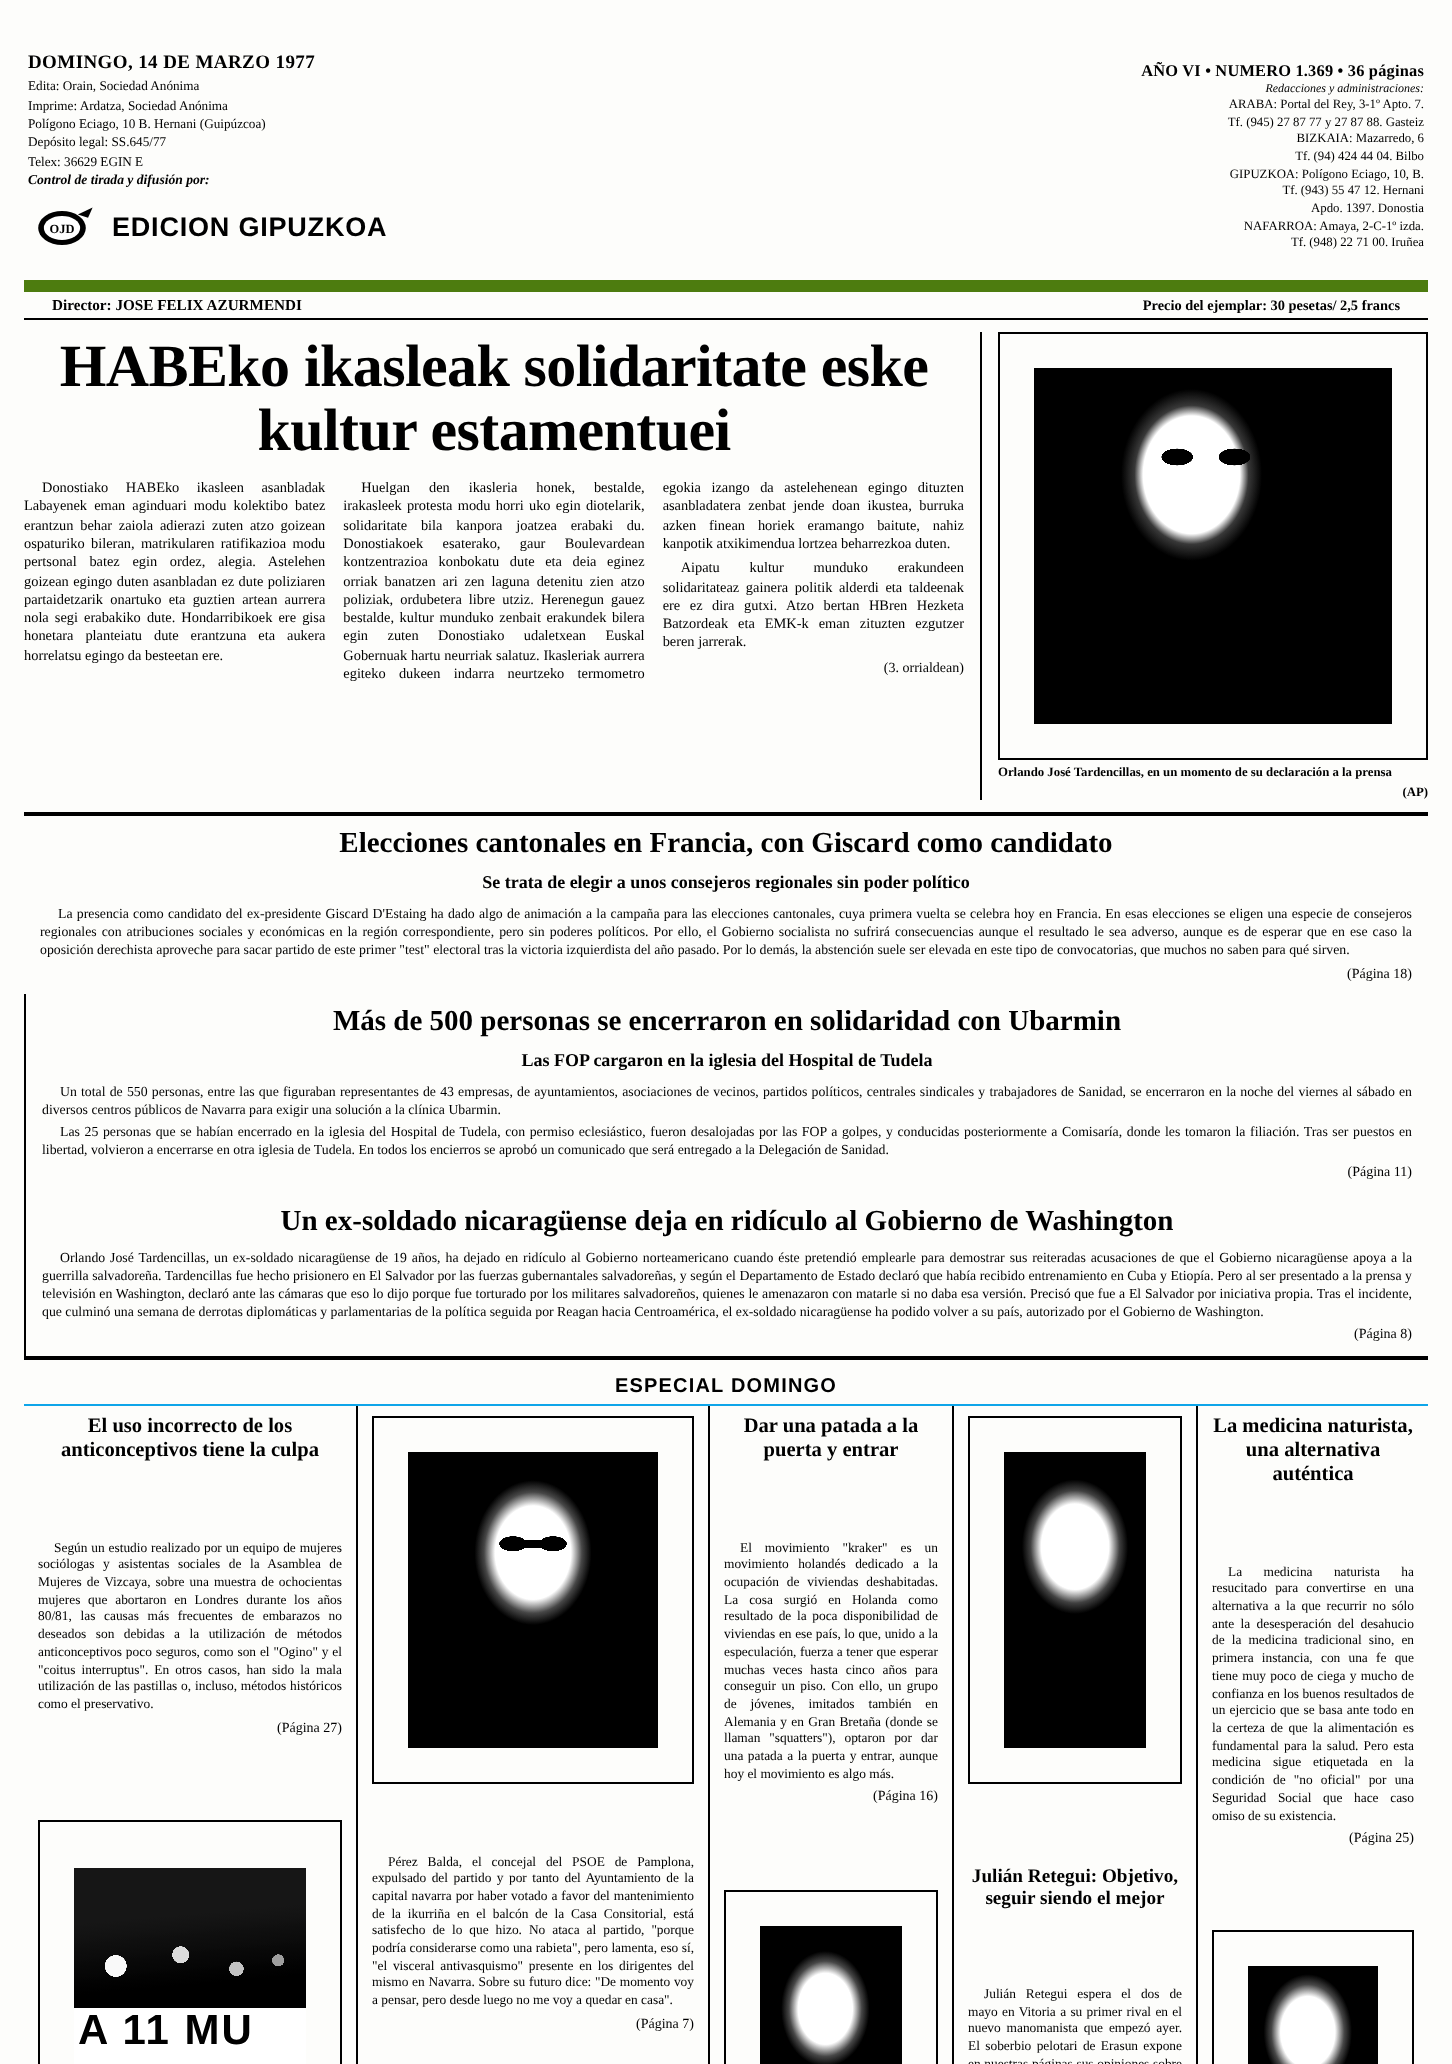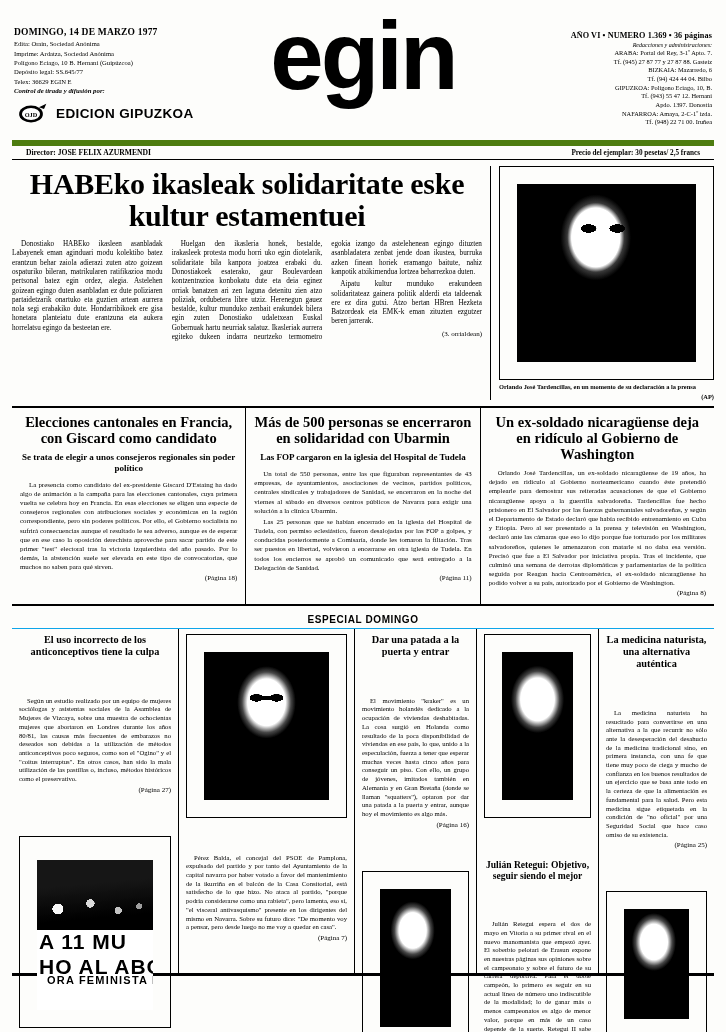--- a/index.html
+++ b/index.html
@@ -186,20 +186,21 @@
     margin-top: 3px;
   }
   .credit { font-size: 6.4px; font-weight:bold; text-align:right; margin-top:2px;}
 
   
   .tier2 {
     display: flex;
     margin: 6px 12px 0 12px;
     border-top: 2px solid #000;
     border-bottom: 2px solid #000;
+    flex-direction: column;
   }
   .t2col {
     box-sizing: border-box;
     padding: 7px 8px 5px 8px;
     flex: 1 1 0;
   }
   .t2col + .t2col { border-left: 1px solid #000; }
   .t2-head {
     font-weight: bold;
     font-size: 14.5px;
@@ -384,23 +385,20 @@
             <ellipse cx="30" cy="20" rx="21" ry="15" fill="#000"></ellipse>
             <ellipse cx="30" cy="20" rx="16" ry="10.5" fill="#fff"></ellipse>
             <text x="30" y="24.5" font-size="11" font-family="Liberation Serif, serif" font-weight="bold" text-anchor="middle" fill="#000">OJD</text>
             <path d="M44 8 L57 2 L53 11 Z" fill="#000"></path>
           </svg>
         </span>
         <span class="mh-edicion">EDICION GIPUZKOA</span>
       </div>
     </div>
 
-    <div class="mh-center">
-      <div class="egin-logo">egin</div>
-    </div>
 
     <div class="mh-right">
       <div class="mh-r-title">AÑO VI • NUMERO 1.369 • 36 páginas</div>
       <div class="mh-r-sub">Redacciones y administraciones:</div>
       <div class="mh-r-line">ARABA: Portal del Rey, 3-1º Apto. 7.</div>
       <div class="mh-r-line">Tf. (945) 27 87 77 y 27 87 88. Gasteiz</div>
       <div class="mh-r-line">BIZKAIA: Mazarredo, 6</div>
       <div class="mh-r-line">Tf. (94) 424 44 04. Bilbo</div>
       <div class="mh-r-line">GIPUZKOA: Polígono Eciago, 10, B.</div>
       <div class="mh-r-line">Tf. (943) 55 47 12. Hernani</div>

